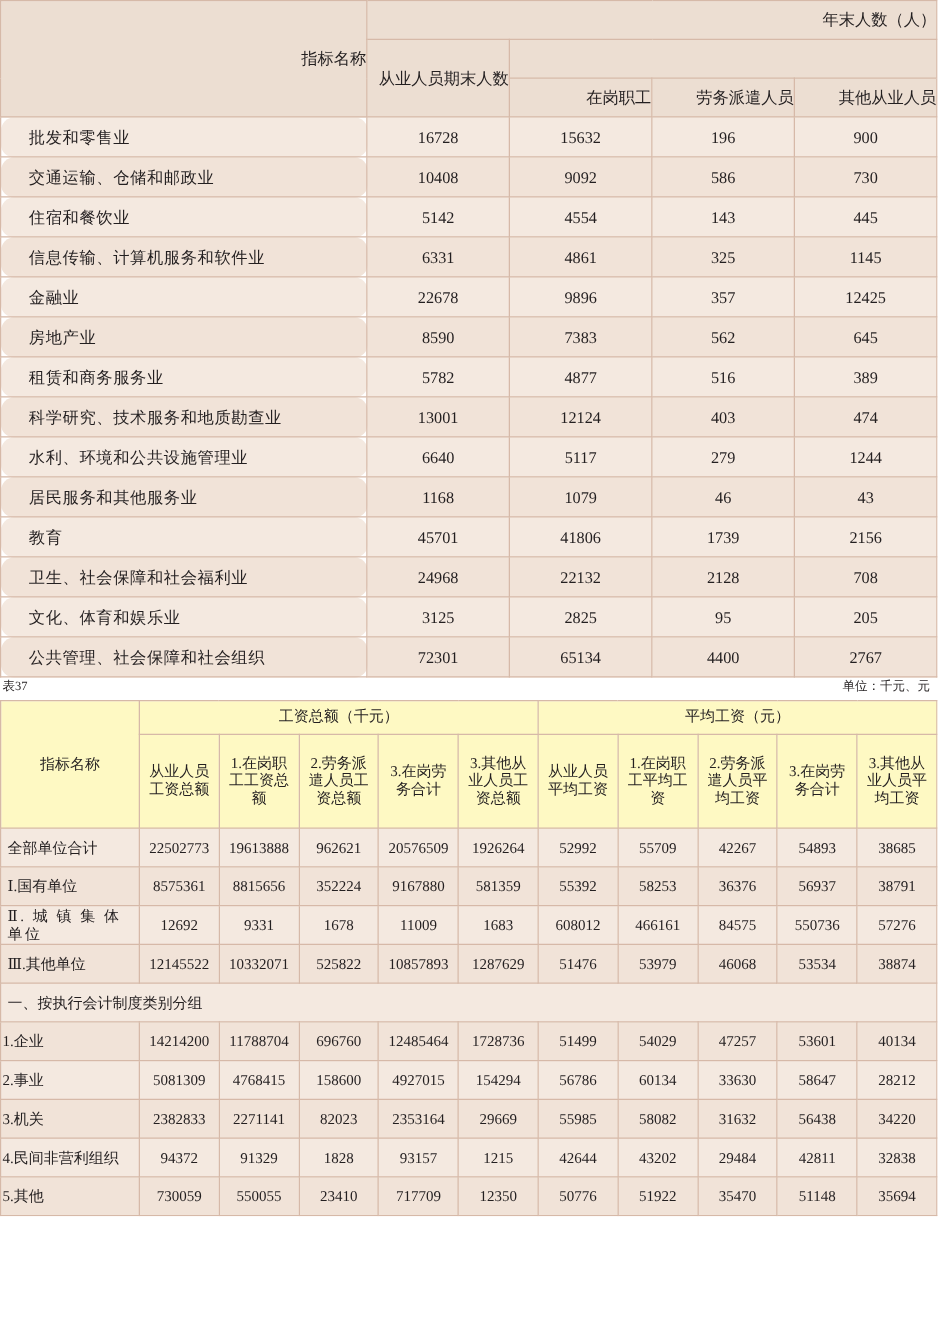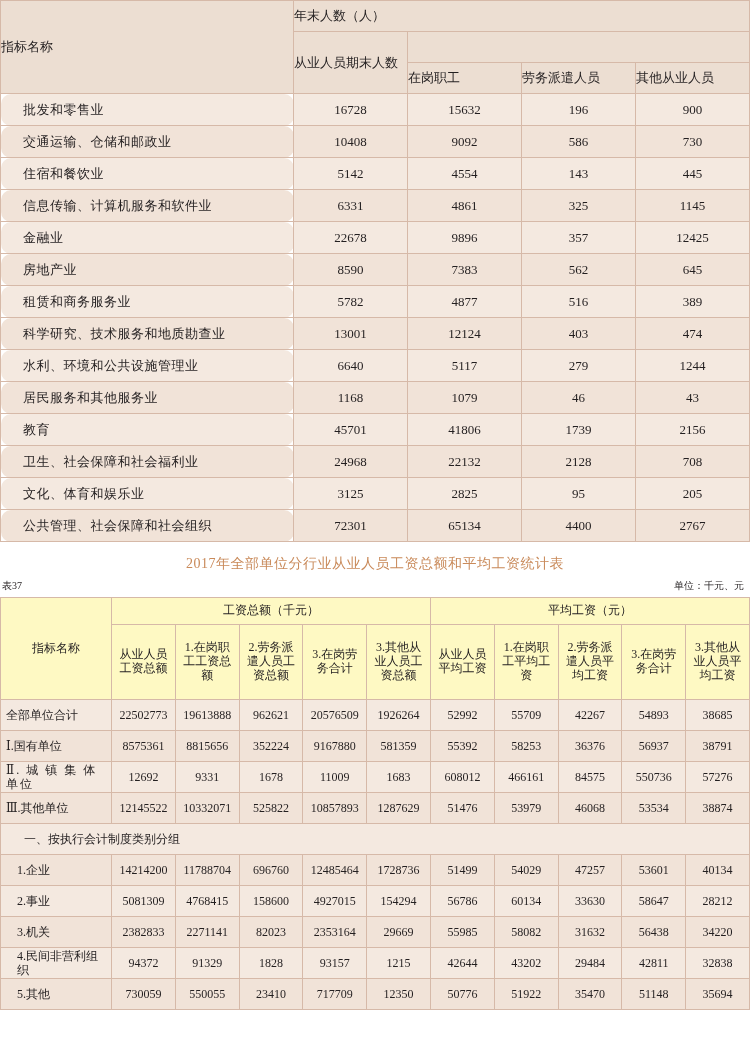--- a/index.html
+++ b/index.html
@@ -24,21 +24,21 @@
   }
   
   .t1 th, .t1 td {
     border: 1px solid #d6b9a8;
     padding: 0;
     font-weight: normal;
     font-size: 13px;
   }
   .t1 thead th {
     background: #ecded2;
-    text-align: left;
+    text-align: right;
     vertical-align: middle;
     height: 30px;
   }
   .t1 .hdr-name {
     height: 88px;
   }
   .t1 tbody td {
     background: #f4e9e0;
     height: 31px;
     vertical-align: middle;
@@ -100,31 +100,31 @@
   }
   .t2 tbody tr:nth-child(even) td {
     background: #f1e3d8;
   }
   .t2 td.label {
     text-align: left;
     padding-left: 5px;
     line-height: 1.2;
   }
   .t2 td.label.indent {
-    padding-left: 16px;
+    padding-left: 1px;
   }
   .t2 td.label.wide-space {
     letter-spacing: 2px;
   }
   .t2 td.num {
     text-align: center;
   }
   .t2 tbody td.group-row {
     text-align: left;
-    padding-left: 23px;
+    padding-left: 5px;
   }
 </style>
 </head>
 <body>
 
 <div class="page">
 
   <table class="t1">
     <thead>
       <tr>
@@ -236,21 +236,20 @@
       <tr>
         <td class="label">公共管理、社会保障和社会组织</td>
         <td class="num">72301</td>
         <td class="num">65134</td>
         <td class="num">4400</td>
         <td class="num">2767</td>
       </tr>
     </tbody>
   </table>
 
-  <div class="section-title">2017年全部单位分行业从业人员工资总额和平均工资统计表</div>
   <div class="meta-row">
     <span>表37</span>
     <span>单位：千元、元</span>
   </div>
 
   <table class="t2">
     <thead>
       <tr>
         <th class="name-hdr" rowspan="2" style="width:104px">指标名称</th>
         <th class="grp" colspan="5">工资总额（千元）</th>

